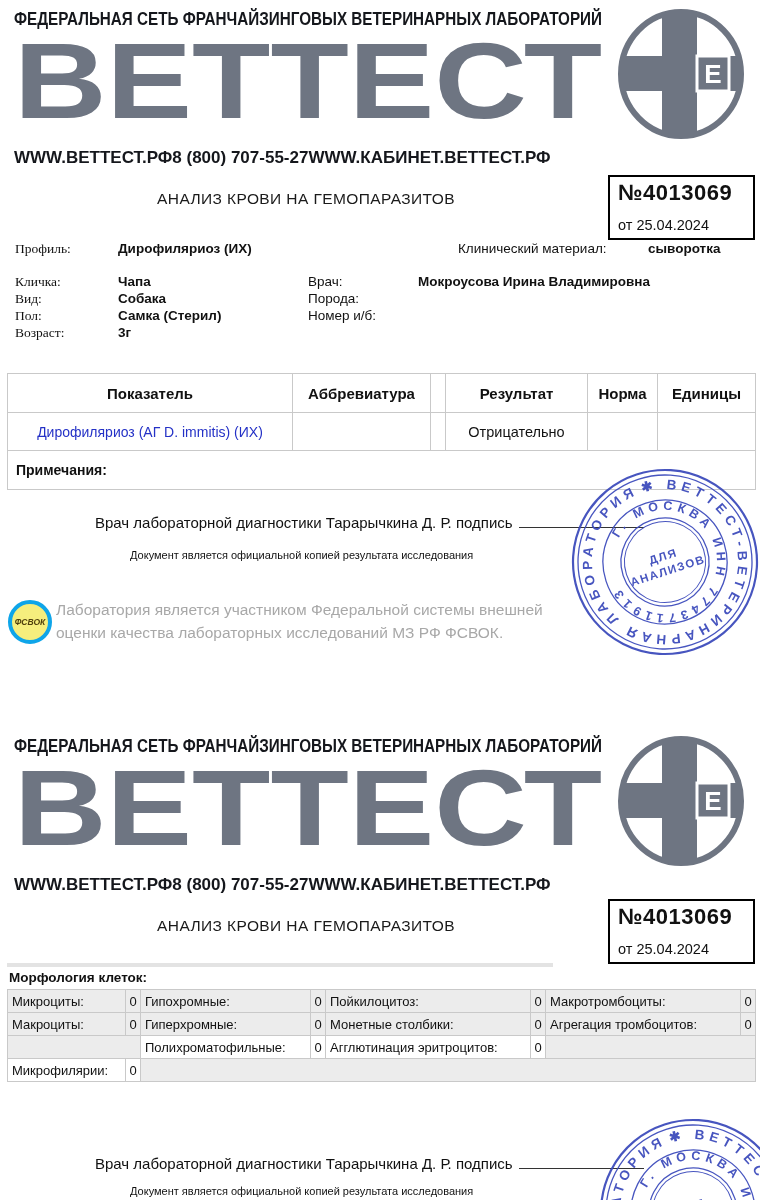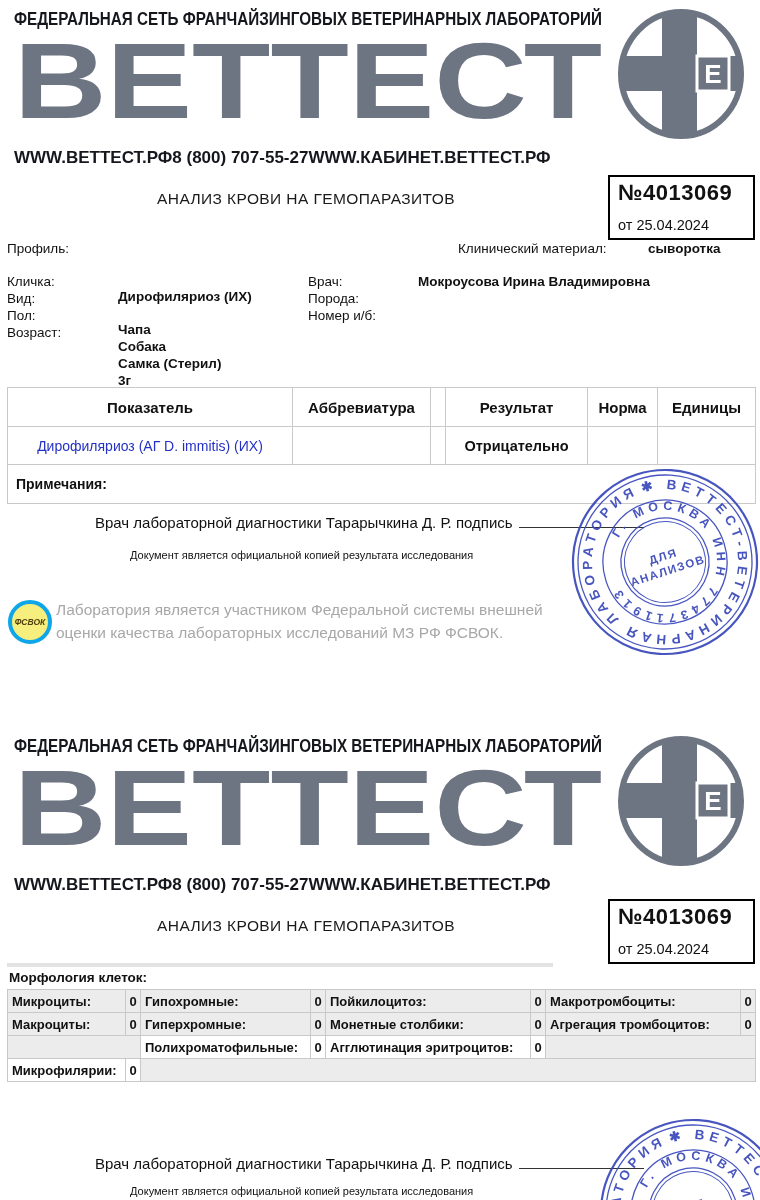--- a/index.html
+++ b/index.html
@@ -10,47 +10,47 @@
   .contact-row{width:592px;display:flex;justify-content:flex-start;
                font-weight:bold;font-size:17px;color:#15171c;margin-top:20px;}
   .numbox{position:absolute;right:5px;width:127px;border:2px solid #000;background:#fff;
           padding:3px 8px 5px 8px;}
   .numbox .num{font-size:22px;font-weight:bold;letter-spacing:.5px;white-space:nowrap;}
   .numbox .date{font-size:14.5px;margin-top:11px;}
   .doc-title{position:absolute;left:0;width:612px;text-align:center;font-size:15.5px;
              letter-spacing:.4px;color:#1a1a1a;}
   .info{position:absolute;left:7px;width:748px;font-size:13.5px;}
   .irow{position:relative;height:17px;}
-  .irow .p0{position:absolute;left:0;}
-  .irow .p1{position:absolute;left:111px;font-weight:bold;margin-top:48px;}
+  .irow .p0{position:absolute;left:8px;font-family:Liberation Serif, serif;}
+  .irow .p1{position:absolute;left:111px;font-weight:bold;}
   .irow .p2{position:absolute;left:301px;}
   .irow .p3{position:absolute;left:411px;font-weight:bold;}
   .irow .p4{position:absolute;left:451px;}
   .irow .p5{position:absolute;left:641px;font-weight:bold;}
   .gap16{height:16px;}
   table{border-collapse:collapse;table-layout:fixed;}
-  .rtable{position:absolute;left:7px;top:387px;width:748px;}
+  .rtable{position:absolute;left:7px;top:373px;width:748px;}
   .rtable th,.rtable td{border:1px solid #c9c9c9;overflow:hidden;}
   .rtable th{height:36px;font-size:15px;font-weight:bold;text-align:center;}
   .rtable td.data{height:35px;font-size:14px;text-align:center;}
-  .rtable td.result{font-weight:bold;font-size:14.5px;text-align:center;}
+  .rtable td.result{font-weight:normal;font-size:14.5px;text-align:center;}
   .rtable td.notes{height:36px;font-weight:bold;font-size:14px;text-align:left;padding-left:8px;}
   .indicator{color:#2431c6;}
   .sig{position:absolute;left:95px;font-size:15px;color:#111;white-space:nowrap;}
   .sigline{display:inline-block;width:125px;border-bottom:1.5px solid #333;height:13px;margin-left:6px;}
   .copynote{position:absolute;left:130px;width:600px;font-size:11px;color:#111;}
   .fsvok-badge{position:absolute;left:8px;width:36px;height:36px;border-radius:50%;
                background:#f6ee7d;border:4px solid #0ea5e9;display:flex;align-items:center;
                justify-content:center;font-size:8.5px;font-weight:bold;font-style:italic;color:#4f3f0d;}
   .fsvok-text{position:absolute;left:56px;width:545px;font-size:15.5px;color:#a8a8a8;line-height:1.5;}
   .stamp{position:absolute;opacity:.93;}
   .morph{position:absolute;left:7px;top:963px;width:748px;font-size:13px;}
   .morph-strip{width:546px;height:4px;background:#e3e3e3;}
   .morph-title{font-weight:bold;font-size:13.5px;padding:3px 0 3px 2px;height:16px;}
-  .mtable{width:748px;font-weight:bold;}
+  .mtable{width:748px;}
   .mtable td{border:1px solid #c9c9c9;height:22px;font-size:13px;padding:0;}
   .mtable td.lbl{padding-left:4px;text-align:left;}
   .mtable td.val{text-align:center;}
   .mtable td.shade{background:#ececec;}
 </style>
 </head>
 <body>
 
 <div id="page">
 

